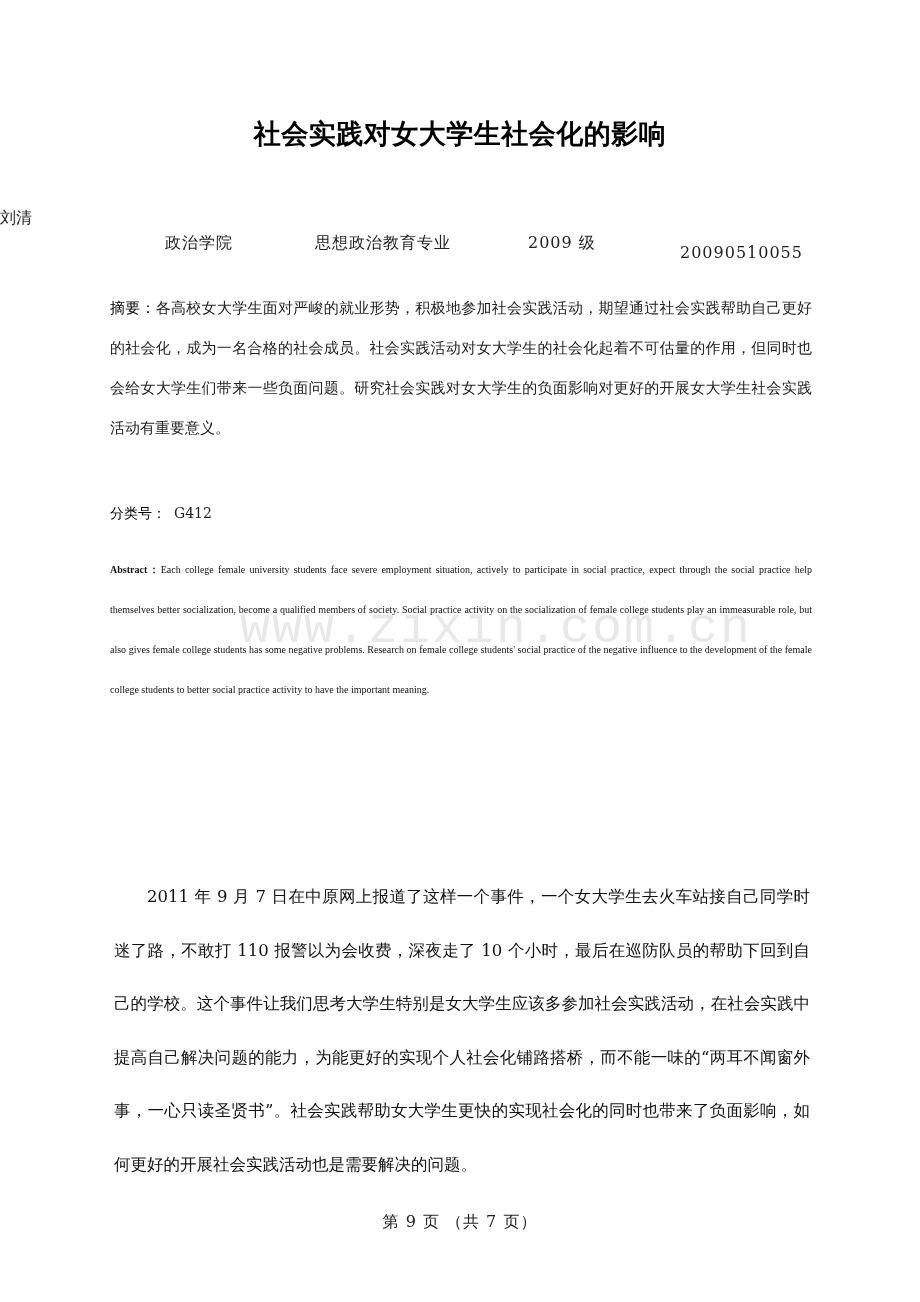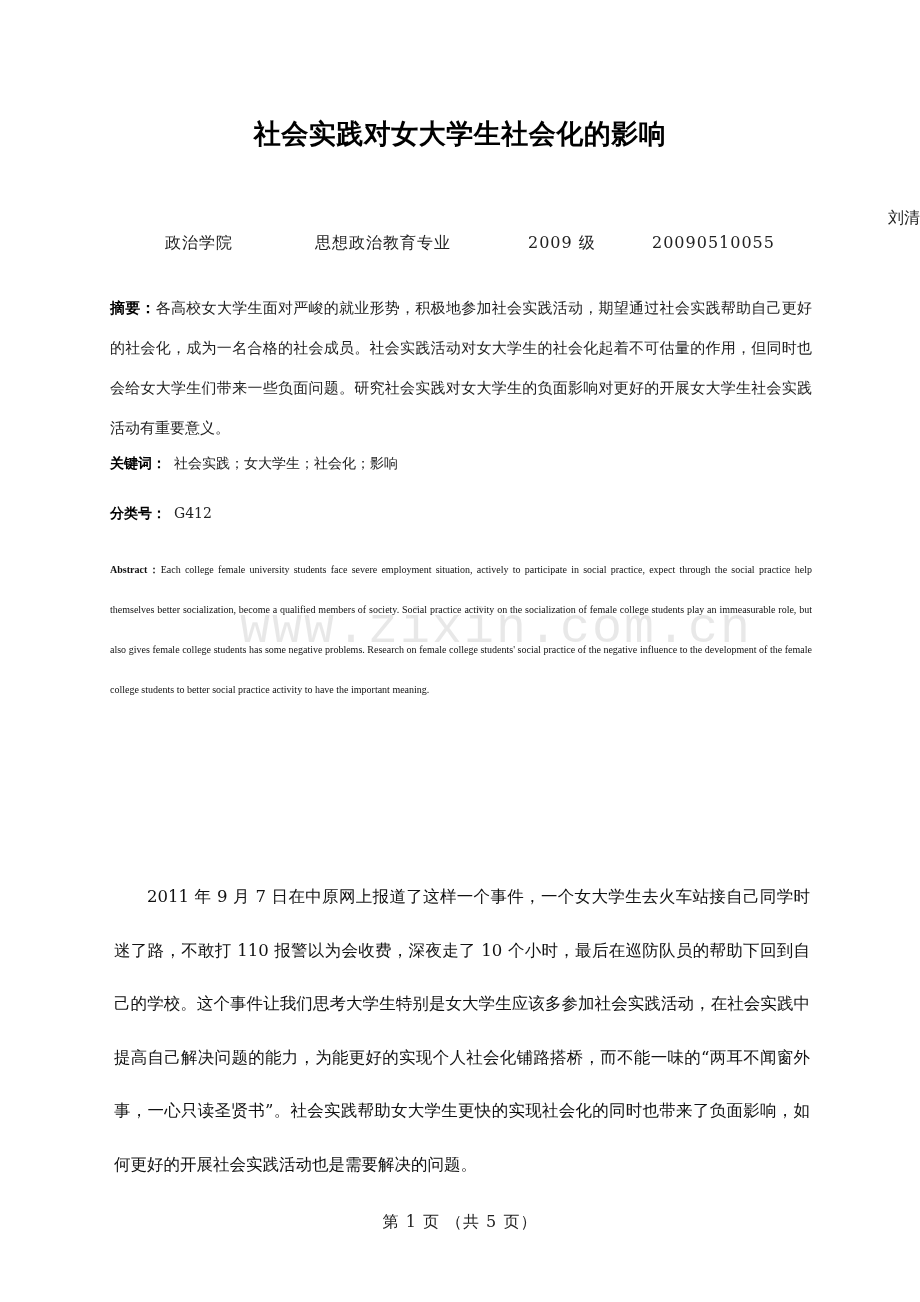--- a/index.html
+++ b/index.html
@@ -4,31 +4,31 @@
 <style>
   html, body { margin: 0; padding: 0; background: #ffffff; }
   body { width: 920px; height: 1302px; position: relative; overflow: hidden;
          font-family: "DejaVu Serif", "Liberation Serif", serif; color: #111; }
   .page { position: absolute; left: 0; top: 0; width: 920px; height: 1302px; }
 
   .title { position: absolute; left: 0; width: 920px; top: 116px; text-align: center;
            font-family: "DejaVu Sans", "Liberation Sans", sans-serif; font-weight: bold;
            font-size: 27px; letter-spacing: 0.5px; color: #000; }
 
-  .author { position: absolute; left: 0; width: 920px; top: 208px; text-align: right;
+  .author { position: absolute; left: 0; width: 920px; top: 208px; text-align: left;
             font-size: 16px; color: #222; }
   .meta-row { position: absolute; top: 233px; font-size: 16px; color: #222; white-space: nowrap; letter-spacing: 1px; }
   .meta-college { left: 165px; text-align: center; }
   .meta-major { left: 315px; }
   .meta-grade { left: 528px; }
-  .meta-id { left: 652px; }
+  .meta-id { left: 680px; margin-top: 10px; }
 
   .zh-abs { position: absolute; left: 110px; width: 702px; top: 288px;
             font-size: 15px; line-height: 40px; color: #222; text-align: justify; }
-  .lbl-bold { font-family: "DejaVu Sans", "Liberation Sans", sans-serif; font-weight: bold; color: #000; }
+  .lbl-bold { font-family: "DejaVu Sans", "Liberation Sans", sans-serif; font-weight: normal; color: #000; }
 
   .kw { position: absolute; left: 110px; top: 455px; font-size: 14px; color: #222; }
   .cls { position: absolute; left: 110px; top: 505px; font-size: 14px; color: #222; }
   .kw .val, .cls .val { margin-left: 8px; }
 
   .en-abs { position: absolute; left: 110px; width: 702px; top: 550px;
             font-family: "Liberation Serif", "DejaVu Serif", serif; font-size: 10px;
             line-height: 40px; color: #111; text-align: justify; }
   .en-abs .lbl { font-weight: bold; }
   .en-kw { position: absolute; left: 110px; top: 779px;
@@ -56,33 +56,30 @@
   <div class="author">刘清</div>
   <div class="meta-row meta-college">政治学院</div>
   <div class="meta-row meta-major">思想政治教育专业</div>
   <div class="meta-row meta-grade">2009 级</div>
   <div class="meta-row meta-id">20090510055</div>
 
   <div class="zh-abs">
     <span class="lbl-bold">摘要：</span><span>各高校女大学生面对严峻的就业形势，积极地参加社会实践活动，期望通过社会实践帮助自己更好的社会化，成为一名合格的社会成员。社会实践活动对女大学生的社会化起着不可估量的作用，但同时也会给女大学生们带来一些负面问题。研究社会实践对女大学生的负面影响对更好的开展女大学生社会实践活动有重要意义。</span>
   </div>
 
-  <div class="kw">
-    <span class="lbl-bold">关键词：</span><span class="val">社会实践；女大学生；社会化；影响</span>
-  </div>
 
   <div class="cls">
     <span class="lbl-bold">分类号：</span><span class="val">G412</span>
   </div>
 
   <div class="en-abs">
     <span class="lbl">Abstract：</span><span>Each college female university students face severe employment situation, actively to participate in social practice, expect through the social practice help themselves better socialization, become a qualified members of society. Social practice activity on the socialization of female college students play an immeasurable role, but also gives female college students has some negative problems. Research on female college students' social practice of the negative influence to the development of the female college students to better social practice activity to have the important meaning.</span>
   </div>
 
 
   <div class="watermark">www.zixin.com.cn</div>
 
   <div class="body-text">
     <p>2011 年 9 月 7 日在中原网上报道了这样一个事件，一个女大学生去火车站接自己同学时迷了路，不敢打 110 报警以为会收费，深夜走了 10 个小时，最后在巡防队员的帮助下回到自己的学校。这个事件让我们思考大学生特别是女大学生应该多参加社会实践活动，在社会实践中提高自己解决问题的能力，为能更好的实现个人社会化铺路搭桥，而不能一味的“两耳不闻窗外事，一心只读圣贤书”。社会实践帮助女大学生更快的实现社会化的同时也带来了负面影响，如何更好的开展社会实践活动也是需要解决的问题。</p>
   </div>
 
-  <div class="footer">第 1 页 （共 5 页）</div>
+  <div class="footer">第 9 页 （共 7 页）</div>
 </div>
 
 </body></html>

